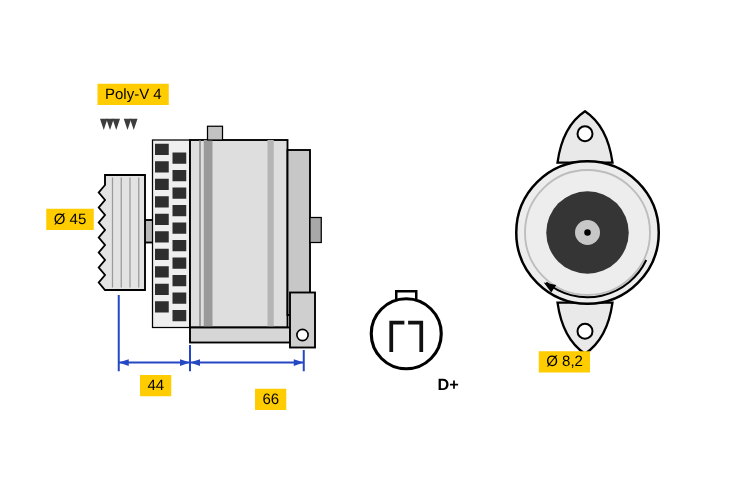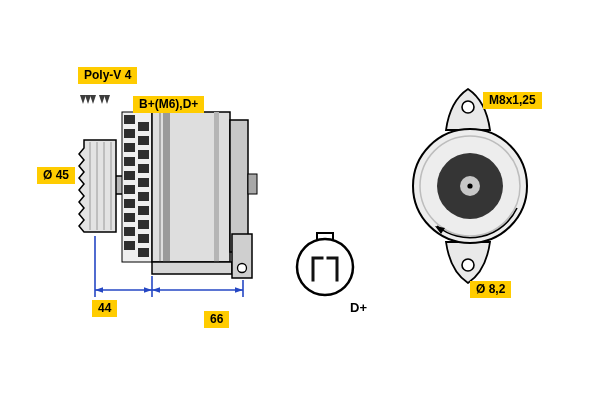--- a/index.html
+++ b/index.html
@@ -7,21 +7,21 @@
     width:600px;height:400px;
     background:var(--background,#ffffff);
     font-family:"Liberation Sans", sans-serif;
   }
   .canvas{position:relative;width:600px;height:400px;overflow:hidden}
   .canvas > svg{position:absolute;left:0;top:0}
   .tag{
     position:absolute;
     background:var(--label-bg,#ffcc00);
     color:#000;
-    font-weight:bold;
+    font-weight:normal;
     font-size:12px;
     line-height:15px;
     padding:1px 6px;
     white-space:nowrap;
   }
   .plain-label{
     position:absolute;
     color:#000;
     font-weight:bold;
     font-size:13px;
@@ -131,27 +131,25 @@
       <circle cx="468" cy="265" r="6" fill="#fff" stroke="#000" stroke-width="1.6"></circle>
       <g>
         <path d="M517,208 A52,52 0 0 1 437,226" fill="none" stroke="#000" stroke-width="1.6"></path>
         <polygon points="435,226 441,234 445,228" fill="#000"></polygon>
       </g>
     </g>
   </svg>
 
   <div class="tag" style="left:78px;top:67px">Poly-V 4</div>
 
-  <div class="tag" style="left:133px;top:96px">B+(M6),D+</div>
 
   <div class="tag" style="left:37px;top:167px">Ø 45</div>
 
-  <div class="tag" style="left:92px;top:300px">44</div>
+  <div class="tag" style="left:112px;top:300px">44</div>
 
   <div class="tag" style="left:204px;top:311px">66</div>
 
-  <div class="tag" style="left:483px;top:92px">M8x1,25</div>
 
-  <div class="tag" style="left:470px;top:281px">Ø 8,2</div>
+  <div class="tag" style="left:431px;top:281px">Ø 8,2</div>
 
   <div class="plain-label" style="left:350px;top:300px">D+</div>
 
 </div>
 
 </body></html>

